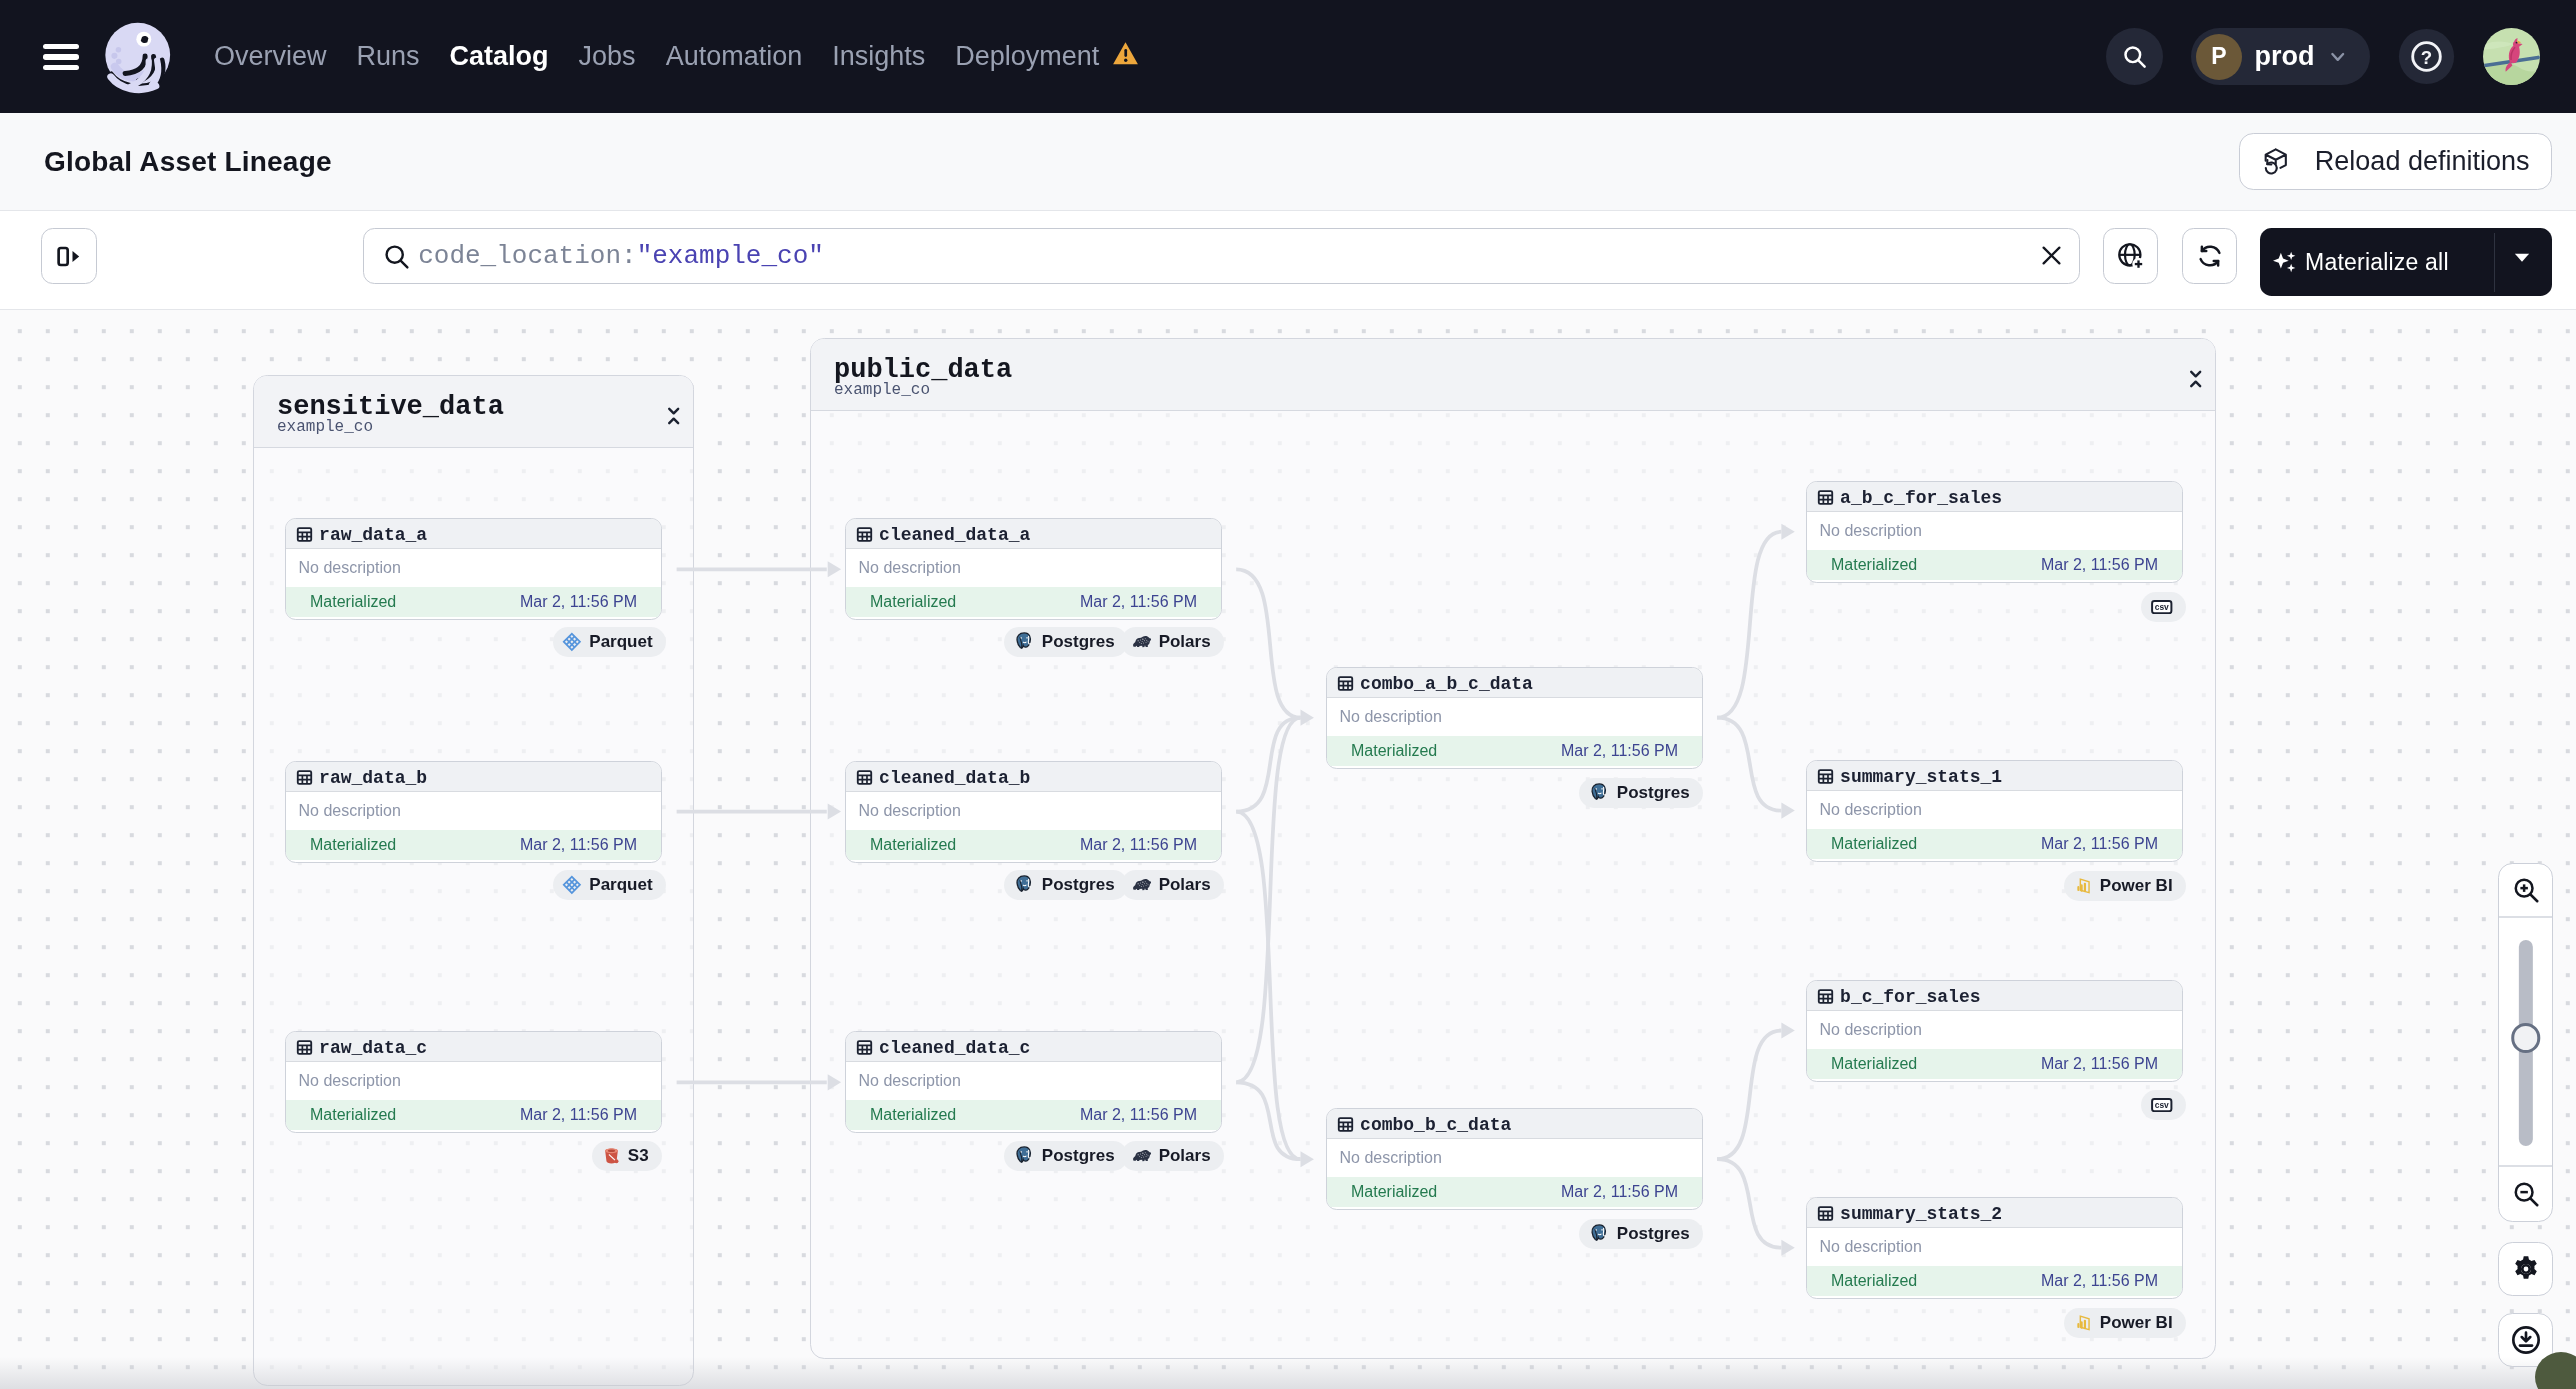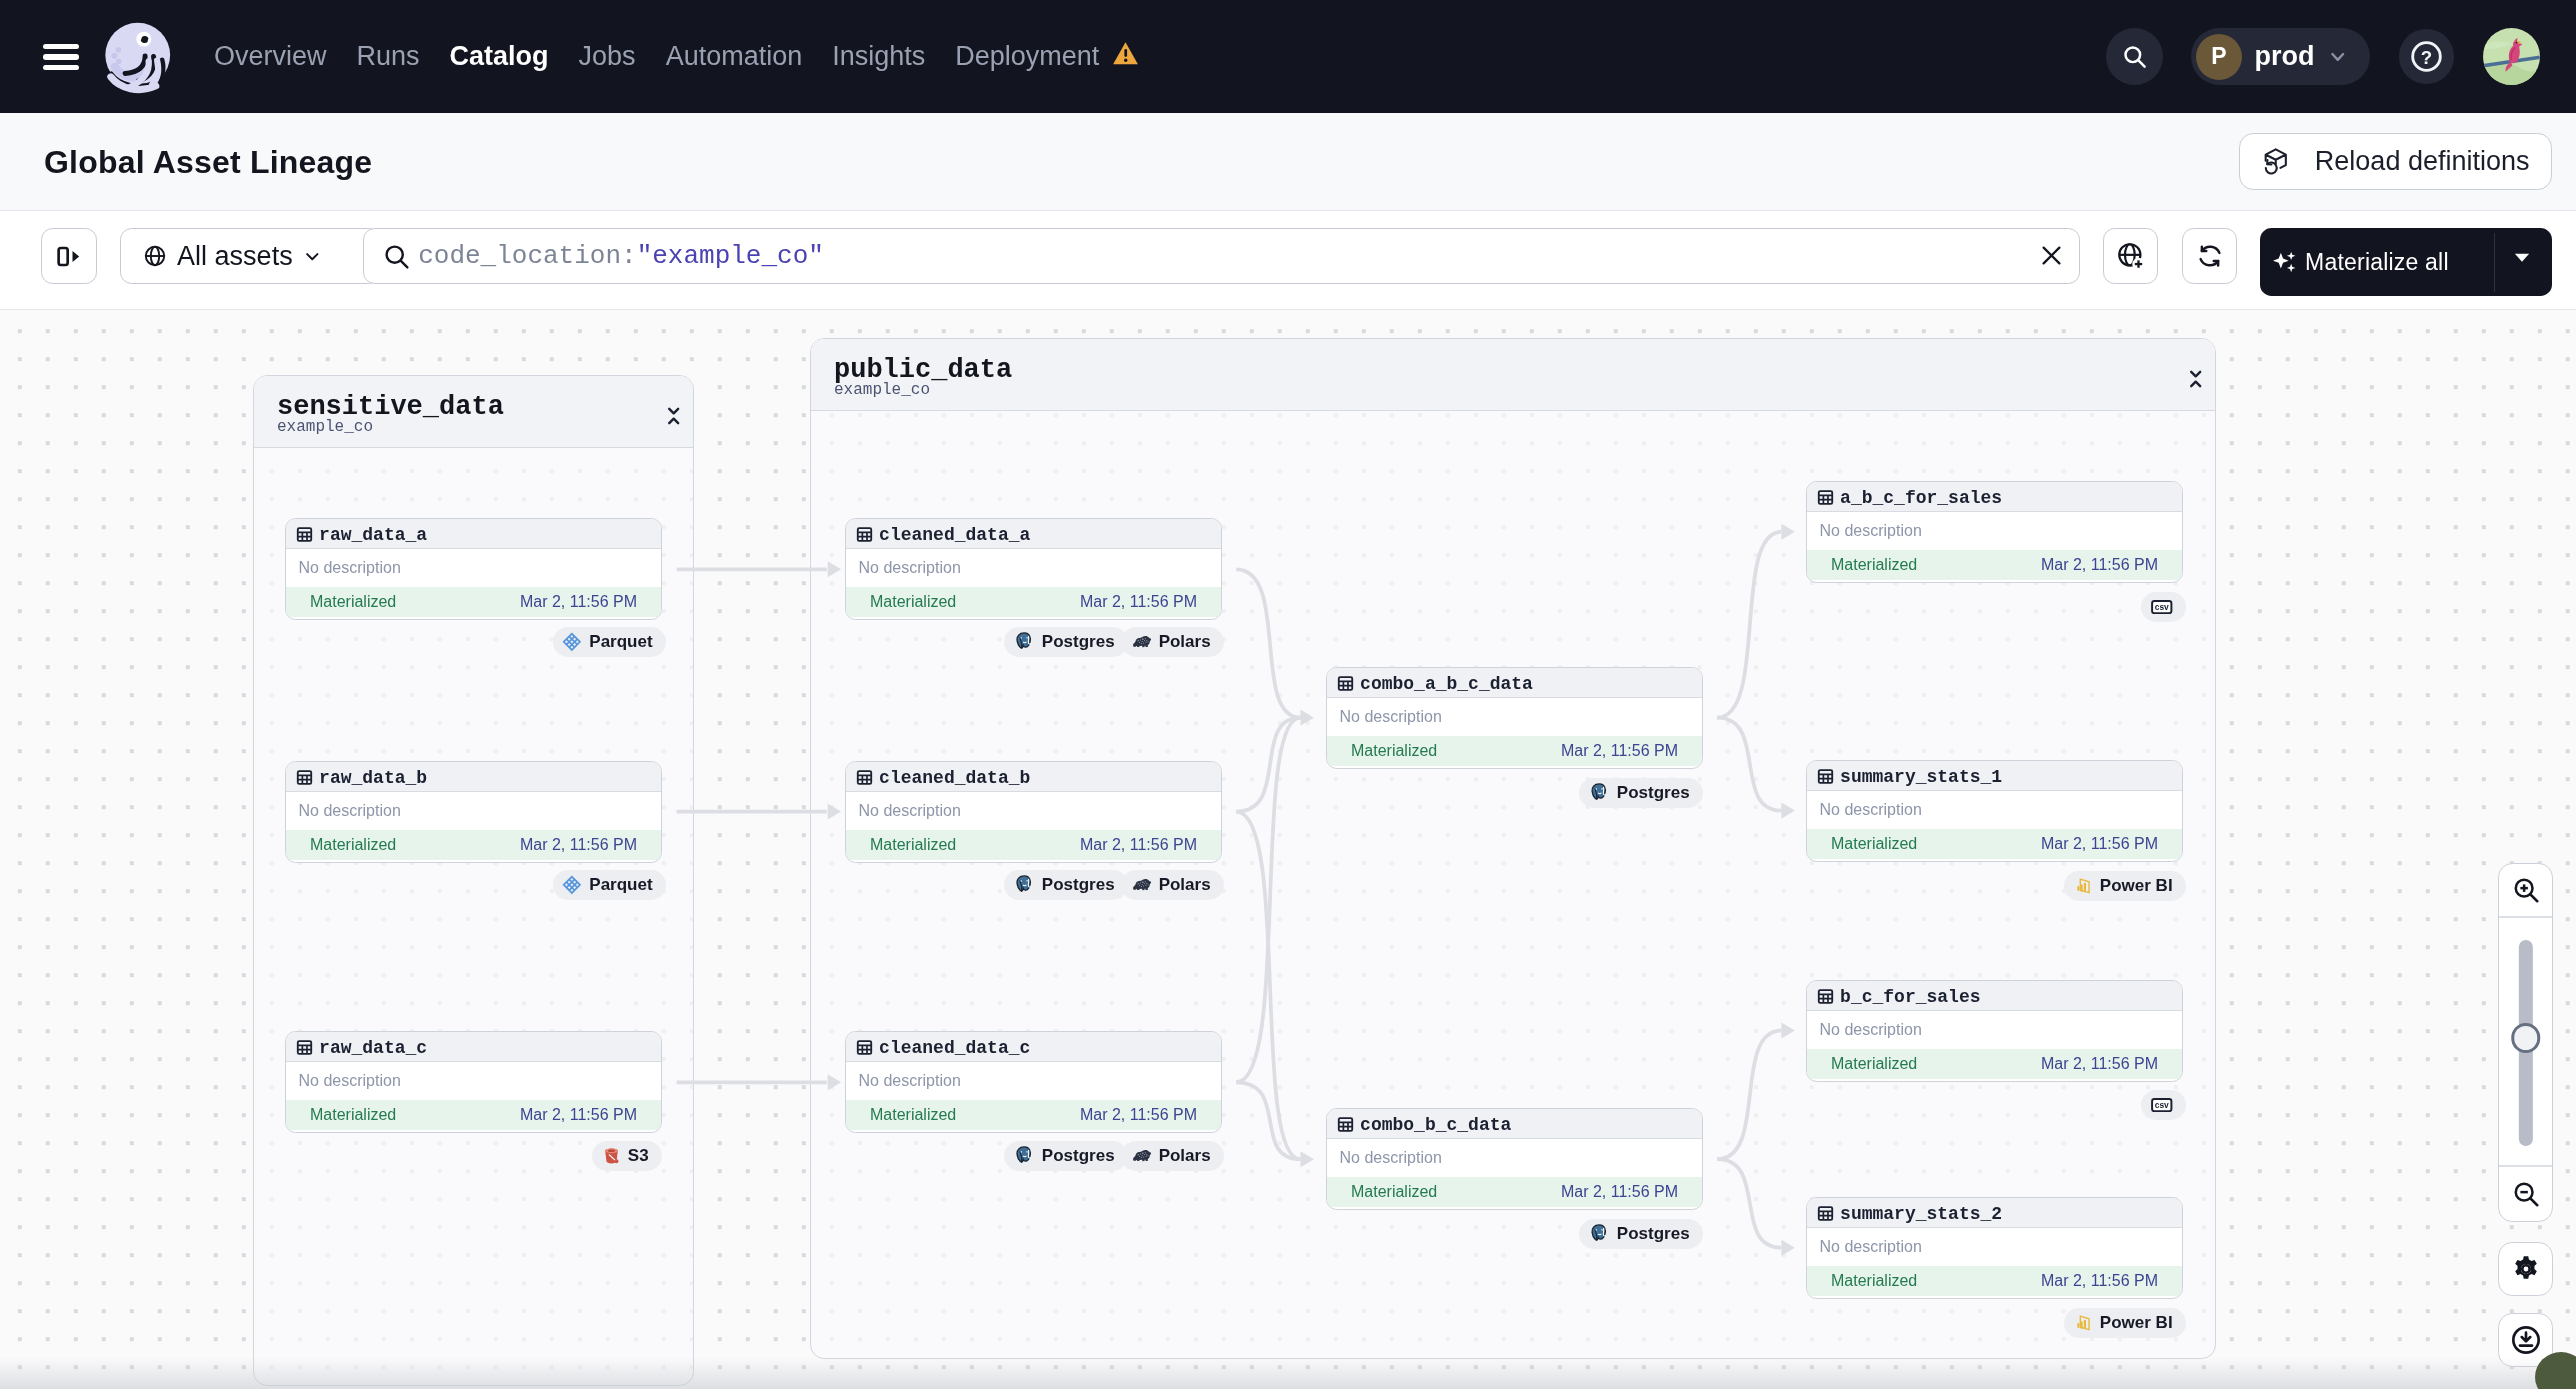--- a/index.html
+++ b/index.html
@@ -11,21 +11,21 @@
 .logo { position:absolute; left:97px; top:16px; }
 .navlinks { position:absolute; left:214px; top:0; height:113px; display:flex; align-items:center; gap:30px; font-size:27px; color:#9aa1b2; }
 .navlinks .on { color:#fff; font-weight:bold; }
 .nav-right { position:absolute; right:36px; top:28px; display:flex; align-items:center; gap:28px; }
 .circbtn { width:57px; height:57px; border-radius:50%; background:#242837; display:flex; align-items:center; justify-content:center; }
 .prodpill { height:57px; border-radius:29px; background:#242837; display:flex; align-items:center; padding:0 21.5px 0 5.4px; gap:12.5px; }
 .pcirc { width:46px; height:46px; border-radius:50%; background:#6b5838; color:#fff; font-size:23px; font-weight:bold; display:flex; align-items:center; justify-content:center; }
 .prodpill b { color:#fff; font-size:27px; font-weight:600; }
 
 .tbar { position:absolute; left:0; top:113px; width:100%; height:98px; background:#f8f9fa; border-bottom:1.8px solid #e4e6ea; }
-.tbar h1 { position:absolute; left:44px; top:50%; transform:translateY(-50%); font-size:32px; font-weight:700; letter-spacing:0.2px; color:#14161f; }
+.tbar h1 { position:absolute; left:44px; top:50%; transform:translateY(-50%); font-size:28px; font-weight:700; letter-spacing:0.2px; color:#14161f; }
 .reload { position:absolute; right:24px; top:19.7px; height:57px; background:#fff; border:1.8px solid #c9cdd6; border-radius:14.3px; display:flex; align-items:center; gap:24px; padding:0 21.5px; font-size:27px; color:#1b1e2b; }
 
 .toolbar { position:absolute; left:0; top:211px; width:100%; height:99px; background:#fff; border-bottom:1.8px solid #e4e6ea; }
 .tb { position:absolute; top:17.4px; height:56px; background:#fff; border:1.8px solid #c6cad3; border-radius:11.6px; display:flex; align-items:center; justify-content:center; }
 .allassets { left:120px; width:260px; gap:9.8px; font-size:27px; font-weight:500; color:#13161f; justify-content:flex-start; padding:0 0 0 22.3px; }
 .panelbtn { left:41px; width:56px; }
 .searchbox { left:363px; width:1717px; justify-content:flex-start; padding:0 18px; gap:7.2px; font-family:"Liberation Mono",monospace; font-size:26px; }
 .sq1 { color:#7c8496; } .sq2 { color:#4a43b2; }
 .gplus { left:2103px; width:55px; }
 .refr { left:2182px; width:55px; }
@@ -527,32 +527,20 @@
   </div>
 
 <div class="botfade"></div>
 <div class="corner"></div>
 
 <div class="toolbar">
   <div class="tb panelbtn">
       <svg width="29" height="29" viewBox="0 0 24 24">
         <rect x="3" y="5" width="7.5" height="14" rx="1.8" fill="none" stroke="#13161f" stroke-width="2.2"></rect>
         <path d="M14.5 7.5 L20 12 L14.5 16.5 Z" fill="#13161f"></path>
-      </svg>
-    </div>
-  <div class="tb allassets">
-      <svg width="24" height="24" viewBox="0 0 24 24" fill="none" stroke="#13161f" stroke-width="1.9">
-        <circle cx="12" cy="12" r="9.2"></circle>
-        <ellipse cx="12" cy="12" rx="4.2" ry="9.2"></ellipse>
-        <line x1="2.8" y1="12" x2="21.2" y2="12"></line>
-        <path d="M4.3 6.8 C6.5 8.3 9.1 9.1 12 9.1 C14.9 9.1 17.5 8.3 19.7 6.8" opacity="0"></path>
-      </svg>
-      <span>All assets</span>
-      <svg width="20.6" height="20.6" viewBox="0 0 24 24">
-        <path d="M6 9.5 L12 15.5 L18 9.5" fill="none" stroke="#13161f" stroke-width="2.3" stroke-linecap="round" stroke-linejoin="round"></path>
       </svg>
     </div>
   <div class="tb searchbox">
       <svg width="29" height="29" viewBox="0 0 24 24">
         <circle cx="10.5" cy="10.5" r="6.7" fill="none" stroke="#13161f" stroke-width="2"></circle>
         <line x1="15.4" y1="15.4" x2="21" y2="21" stroke="#13161f" stroke-width="2" stroke-linecap="round"></line>
       </svg>
       <span class="sq1">code_location:</span>
       <span class="sq2" style="margin-left:-7.2px">"example_co"</span>
     <span style="position:absolute;right:14.3px;top:12.5px"><svg width="27" height="27" viewBox="0 0 24 24">

